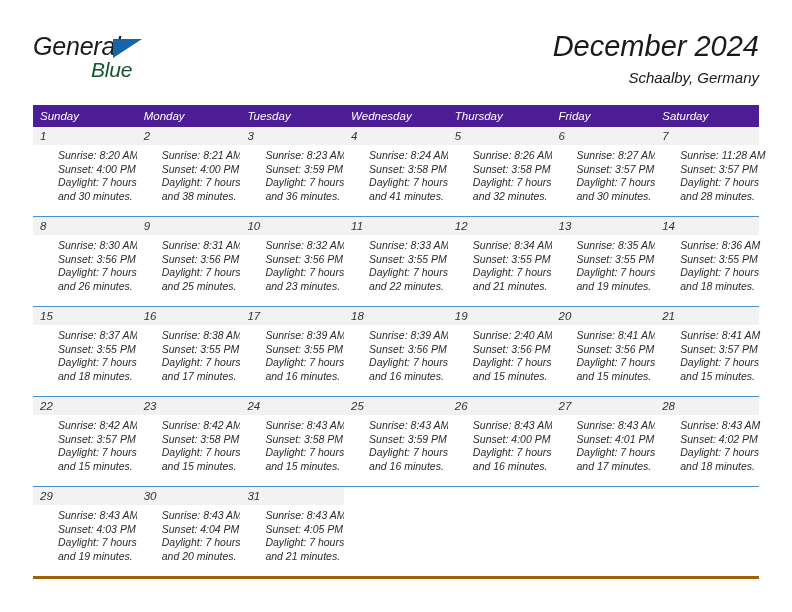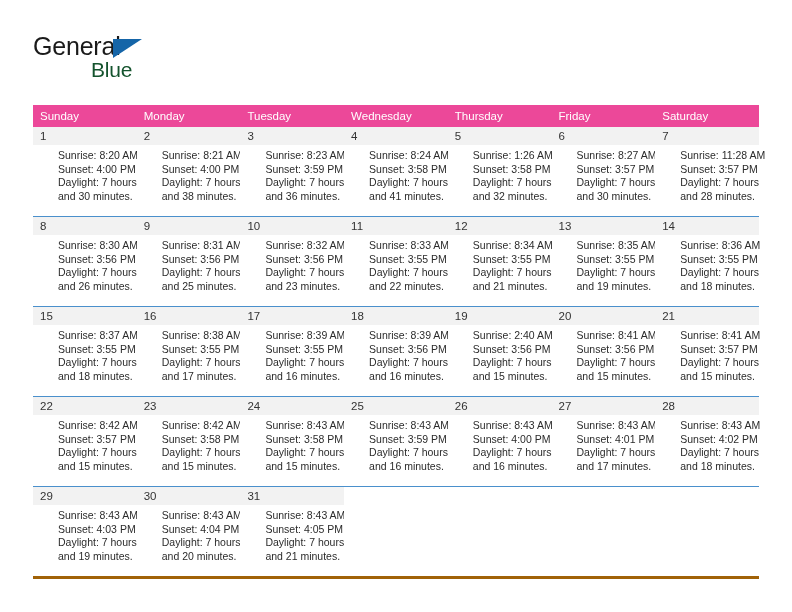--- a/index.html
+++ b/index.html
@@ -12,20 +12,21 @@
     height: 612px;
     font-family: "Liberation Sans", sans-serif;
     color: #222222;
     overflow: hidden;
   }
   .page {
     position: relative;
     width: 792px;
     height: 612px;
     box-sizing: border-box;
+    font-style: italic;
   }
 
   
   .topbar {
     position: absolute;
     left: 33px;
     top: 28px;
     width: 726px;
     height: 70px;
   }
@@ -87,21 +88,21 @@
   
   .calendar {
     position: absolute;
     left: 33px;
     top: 105px;
     width: 726px;
     border-collapse: collapse;
     table-layout: fixed;
   }
   .calendar th {
-    background: #ec4899;
+    background: #4c1d95;
     color: #ffffff;
     font-size: 11.5px;
     font-weight: normal;
     text-align: left;
     padding: 5px 0 5px 7px;
     height: 11px;
     border: none;
   }
   .calendar td {
     vertical-align: top;
@@ -150,20 +151,24 @@
 <div class="page">
 
   <div class="topbar">
 
     <div class="logo">
       <span class="logo-general">General</span>
       <span class="logo-triangle"></span>
       <span class="logo-blue">Blue</span>
     </div>
 
+    <div class="title-block">
+      <div class="cal-title">December 2024</div>
+      <div class="cal-subtitle">Schaalby, Germany</div>
+    </div>
 
   </div>
 
   <table class="calendar">
     <thead>
       <tr>
         <th>Sunday</th>
         <th>Monday</th>
         <th>Tuesday</th>
         <th>Wednesday</th>
@@ -215,21 +220,21 @@
                 <div>Sunset: 3:58 PM</div>
                 <div>Daylight: 7 hours</div>
                 <div>and 41 minutes.</div>
               </div>
             </div>
           </td>
           <td>
             <div class="daycell">
               <div class="datestrip">5</div>
               <div class="info">
-                <div>Sunrise: 1:26 AM</div>
+                <div>Sunrise: 8:26 AM</div>
                 <div>Sunset: 3:58 PM</div>
                 <div>Daylight: 7 hours</div>
                 <div>and 32 minutes.</div>
               </div>
             </div>
           </td>
           <td>
             <div class="daycell">
               <div class="datestrip">6</div>
               <div class="info">

